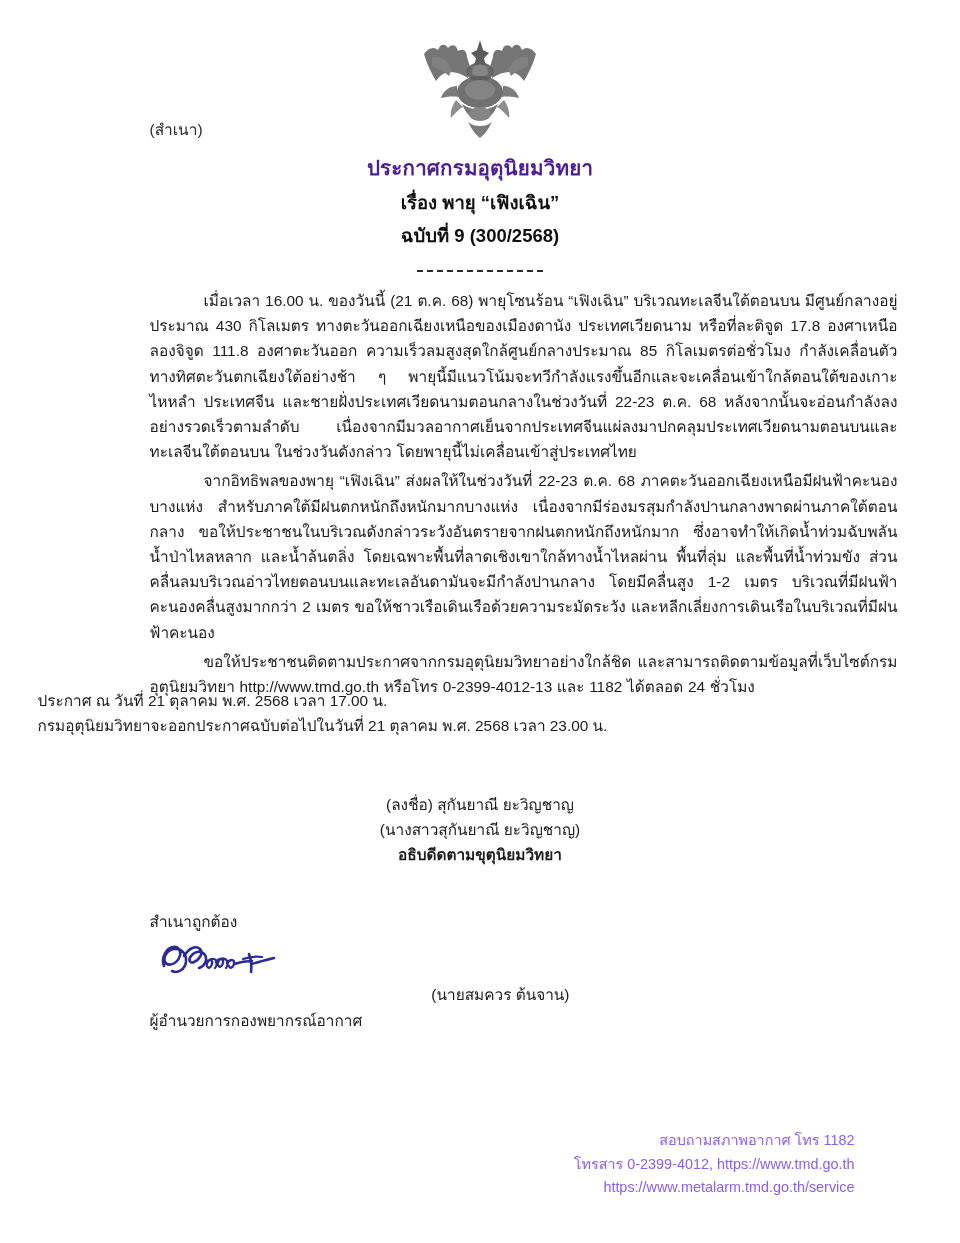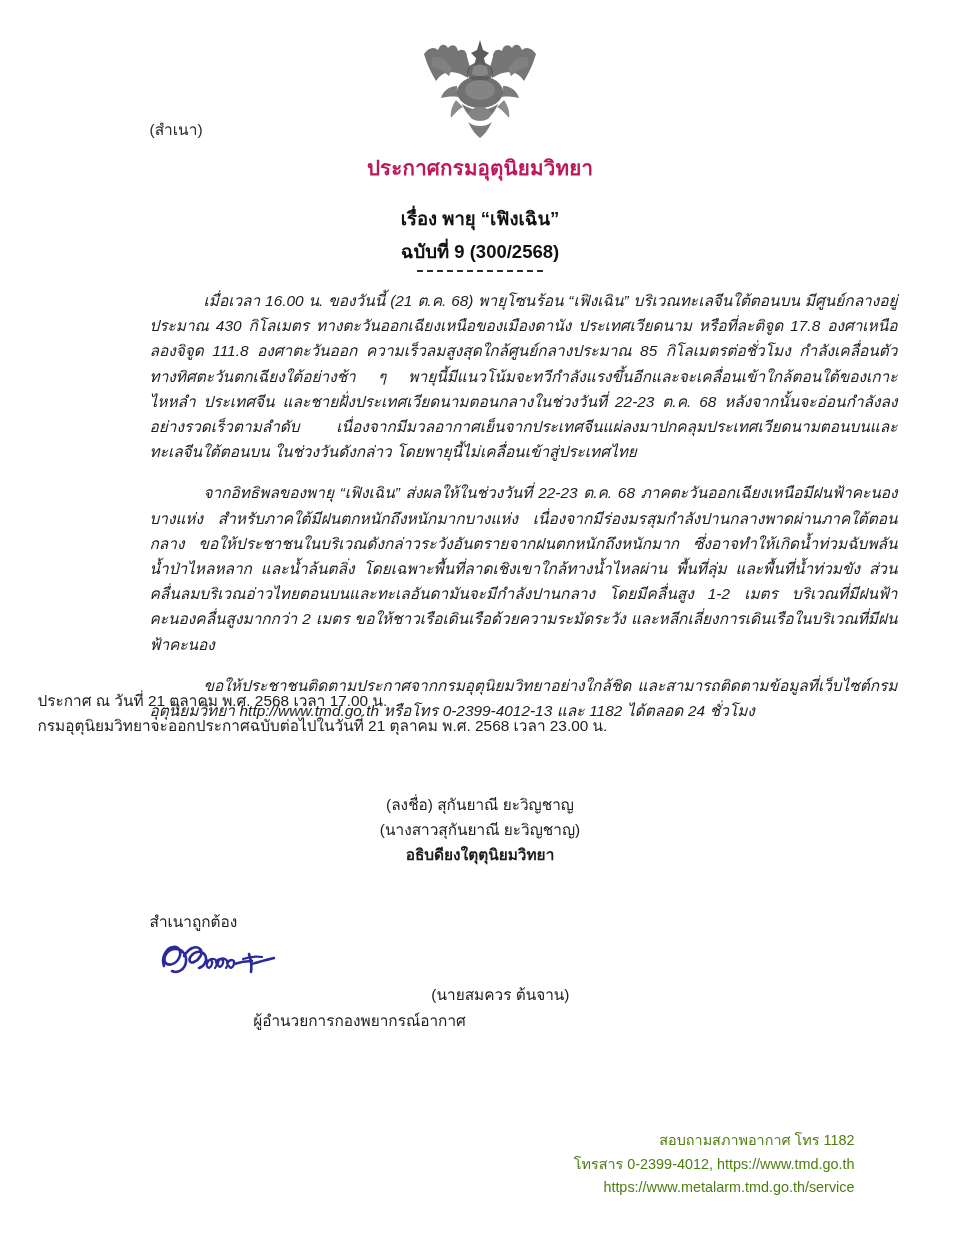--- a/index.html
+++ b/index.html
@@ -51,29 +51,29 @@
     position: absolute;
     left: 0;
     right: 0;
     top: 152px;
     text-align: center;
   }
   .title-main {
     font-size: 20.5px;
     font-weight: 700;
     letter-spacing: .2px;
-    color: #be185d;
+    color: #4c1d95;
     line-height: 1.55;
   }
   .title-sub {
     font-size: 18.5px;
     font-weight: 700;
     color: #101010;
     line-height: 1.6;
-    margin-top: 20px;
+    margin-top: 4px;
   }
   .title-issue {
     font-size: 18.5px;
     font-weight: 700;
     color: #101010;
     line-height: 1.6;
     margin-top: 4px;
   }
   .rule {
     position: absolute;
@@ -93,24 +93,23 @@
     width: 748px;
   }
   .para {
     font-size: 15.4px;
     line-height: 25.2px;
     color: #1c1c1c;
     text-align: justify;
     text-justify: inter-word;
     margin: 0;
     word-spacing: .4px;
-    font-style: italic;
   }
   .para + .para {
-    margin-top: 16px;
+    margin-top: 4px;
   }
   .para.indent::before {
     content: "";
     display: inline-block;
     width: 54px;
   }
 
   
   .announce-block {
     position: absolute;
@@ -166,21 +165,20 @@
   .certify-name {
     font-size: 15.4px;
     line-height: 26px;
     color: #1c1c1c;
     text-align: right;
   }
   .certify-role {
     font-size: 15.4px;
     line-height: 26px;
     color: #1c1c1c;
-    text-align: center;
   }
 
   
   .footer-left {
     position: absolute;
     left: 112px;
     top: 1129px;
   }
   .footer-left div {
     font-size: 15px;
@@ -189,21 +187,21 @@
   }
   .footer-right {
     position: absolute;
     right: 68px;
     top: 1129px;
     text-align: right;
   }
   .footer-right div {
     font-size: 14.4px;
     line-height: 23.5px;
-    color: #4d7c0f;
+    color: #8b5cf6;
   }
 </style>
 </head>
 <body>
 
 <div class="page">
 
   <div class="copy-mark">(สำเนา)</div>
 
   <div class="emblem">
@@ -257,21 +255,21 @@
   </div>
 
   <div class="announce-block">
     <div class="announce-line">ประกาศ ณ วันที่ 21 ตุลาคม พ.ศ. 2568 เวลา 17.00 น.</div>
     <div class="announce-line">กรมอุตุนิยมวิทยาจะออกประกาศฉบับต่อไปในวันที่ 21 ตุลาคม พ.ศ. 2568 เวลา 23.00 น.</div>
   </div>
 
   <div class="sign-block">
     <div class="sign-line">(ลงชื่อ) สุกันยาณี ยะวิญชาญ</div>
     <div class="sign-line">(นางสาวสุกันยาณี ยะวิญชาญ)</div>
-    <div class="sign-line role">อธิบดียงใตุตุนิยมวิทยา</div>
+    <div class="sign-line role">อธิบดีดตามขุตุนิยมวิทยา</div>
   </div>
 
   <div class="certify-block">
     <div class="certify-label">สำเนาถูกต้อง</div>
     <div class="signature">
       <svg viewBox="0 0 128 44" xmlns="http://www.w3.org/2000/svg" aria-hidden="true">
         <g fill="none" stroke="#2a2a9c" stroke-linecap="round" stroke-linejoin="round">
           <path d="M6 30 C3 22 8 12 15 11 C21 10 24 16 21 22 C18 28 10 31 7 26
                    C5 21 9 14 16 13 C24 12 29 19 28 26 C27 33 20 38 14 35" stroke-width="2.6"></path>
           <path d="M26 20 C31 12 38 9 42 13 C46 17 41 24 36 26 C32 28 30 24 33 20

